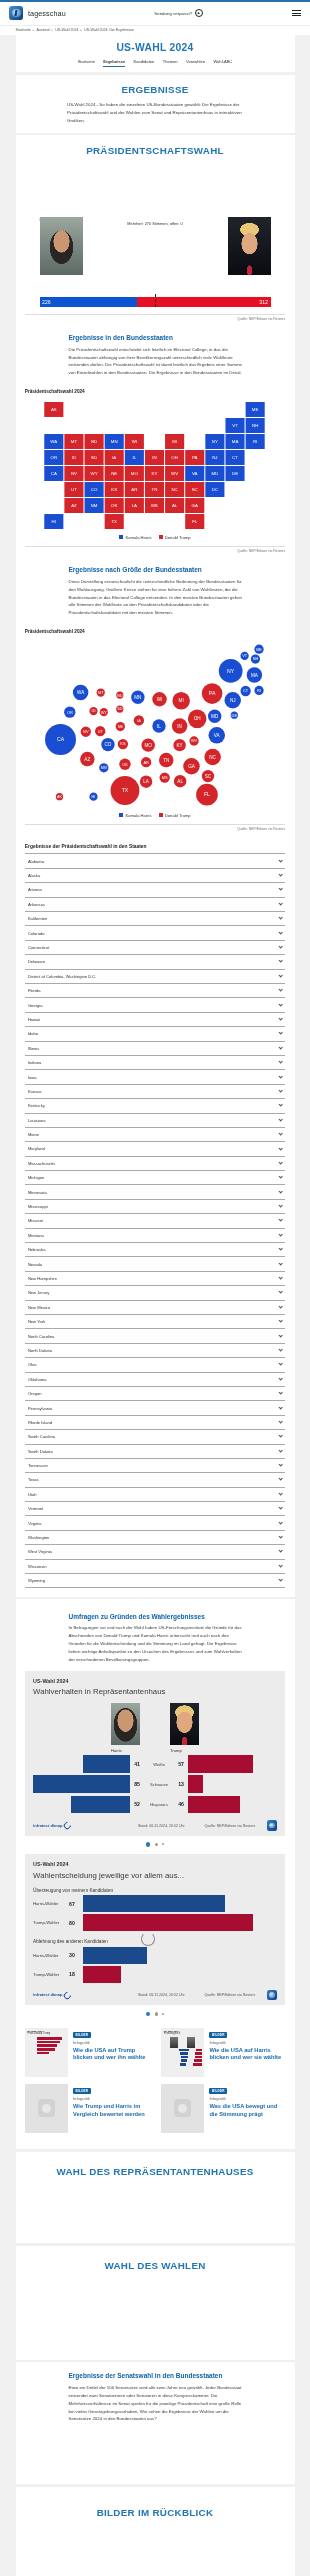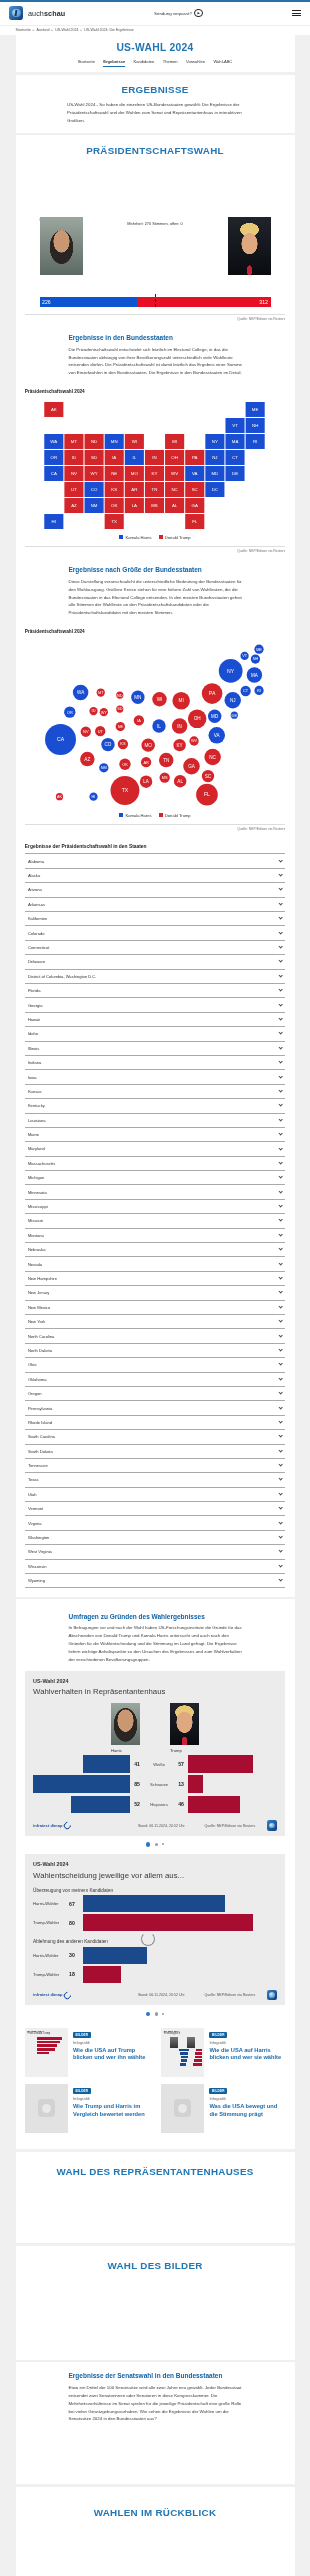--- a/index.html
+++ b/index.html
@@ -3,21 +3,21 @@
 <meta charset="utf-8">
 <style>
   html,body{margin:0;padding:0;}
   body{width:310px;background:#f0f0f0;font-family:"Liberation Sans",sans-serif;color:#333;}
   .topline{height:1.6px;background:#2a6fa8;}
   .siteheader{height:23px;background:#fff;display:flex;align-items:center;padding:0 9.3px 0 9.3px;box-sizing:border-box;}
   .applogo{width:14px;height:14px;border-radius:3.1px;background:linear-gradient(135deg,#4795d6,#0a3c78);position:relative;flex:0 0 auto;}
   .applogo .globe{position:absolute;left:2.6px;top:2.6px;width:8.8px;height:8.8px;border-radius:50%;background:radial-gradient(circle at 35% 35%,#bfe0f6,#2f6fae);}
   .applogo .one{position:absolute;left:5.7px;top:4.1px;width:2.1px;height:5.7px;background:#0a3c78;transform:skewX(-8deg);}
   .wordmark{font-size:7.2px;color:#2b2b2b;margin-left:4.7px;letter-spacing:0.1px;}
-  .wordmark b{font-weight:bold;}
+  .wordmark b{font-weight:normal;}
   .missed{margin-left:auto;margin-right:auto;font-size:4.4px;color:#333;display:flex;align-items:center;gap:2.6px;}
   .playicon{width:6.7px;height:6.7px;border:0.7px solid #222;border-radius:50%;display:flex;align-items:center;justify-content:center;font-size:3.1px;color:#222;line-height:1;}
   .burger{width:8.8px;display:flex;flex-direction:column;gap:1.6px;cursor:pointer;}
   .burger i{display:block;height:1px;background:#222;}
   .breadcrumbbar{background:#fff;border-top:0.5px solid #eee;padding:2.1px 9.3px 3.1px 15.5px;font-size:3.6px;color:#555;}
   .breadcrumbbar .sep{color:#999;margin:0 2.1px;font-size:3.1px;}
   .card{width:279px;margin:0 auto 2.6px auto;background:#fff;box-sizing:border-box;}
   .bigtitle{text-align:center;color:#2176b4;font-size:9.8px;font-weight:600;letter-spacing:0.3px;}
   .navcard{padding:7.2px 0 0 0;}
   .navtitle{font-size:10.3px;}
@@ -110,21 +110,21 @@
 </head>
 <body>
 
 <div class="topline"></div>
 
 <header class="siteheader">
   <div class="applogo">
       <span class="globe"></span>
       <span class="one"></span>
     </div>
-  <div class="wordmark"><span>auch</span><b>schau</b></div>
+  <div class="wordmark"><span>tages</span><b>schau</b></div>
   <div class="missed">
     <span>Sendung verpasst?</span>
     <span class="playicon">▶</span>
   </div>
   <div class="burger">
       <i></i>
       <i></i>
       <i></i>
     </div>
 </header>
@@ -812,26 +812,26 @@
       </div>
     </div>
   <div style="height:8.3px;"></div>
 </div>
 
 <div class="card emptycard" style="height:91px;">
   <div class="bigtitle">WAHL DES REPRÄSENTANTENHAUSES</div>
 </div>
 
 <div class="card emptycard" style="height:114px;">
-  <div class="bigtitle">WAHL DES BILDER</div>
+  <div class="bigtitle">WAHL DES WAHLEN</div>
 </div>
 
 <div class="card senatblock" style="height:122px;">
   <div class="articleblock" style="margin-top:0;">
     <h3 class="h-article">Ergebnisse der Senatswahl in den Bundesstaaten</h3>
     <p class="p-article">Etwa ein Drittel der 100 Senatssitze wird alle zwei Jahre neu gewählt. Jeder Bundesstaat entsendet zwei Senatorinnen oder Senatoren in diese Kongresskammer. Die Mehrheitsverhältnisse im Senat spielen für die jeweilige Präsidentschaft eine große Rolle bei vielen Gesetzgebungsvorhaben. Wie sehen die Ergebnisse der Wahlen um die Senatssitze 2024 in den Bundesstaaten aus?</p>
   </div>
 </div>
 
 <div class="card emptycard" style="height:116px;">
-  <div class="bigtitle" style="padding-top:20.7px;">WAHLEN IM RÜCKBLICK</div>
+  <div class="bigtitle" style="padding-top:20.7px;">BILDER IM RÜCKBLICK</div>
 </div>
 
 
 </body></html>

